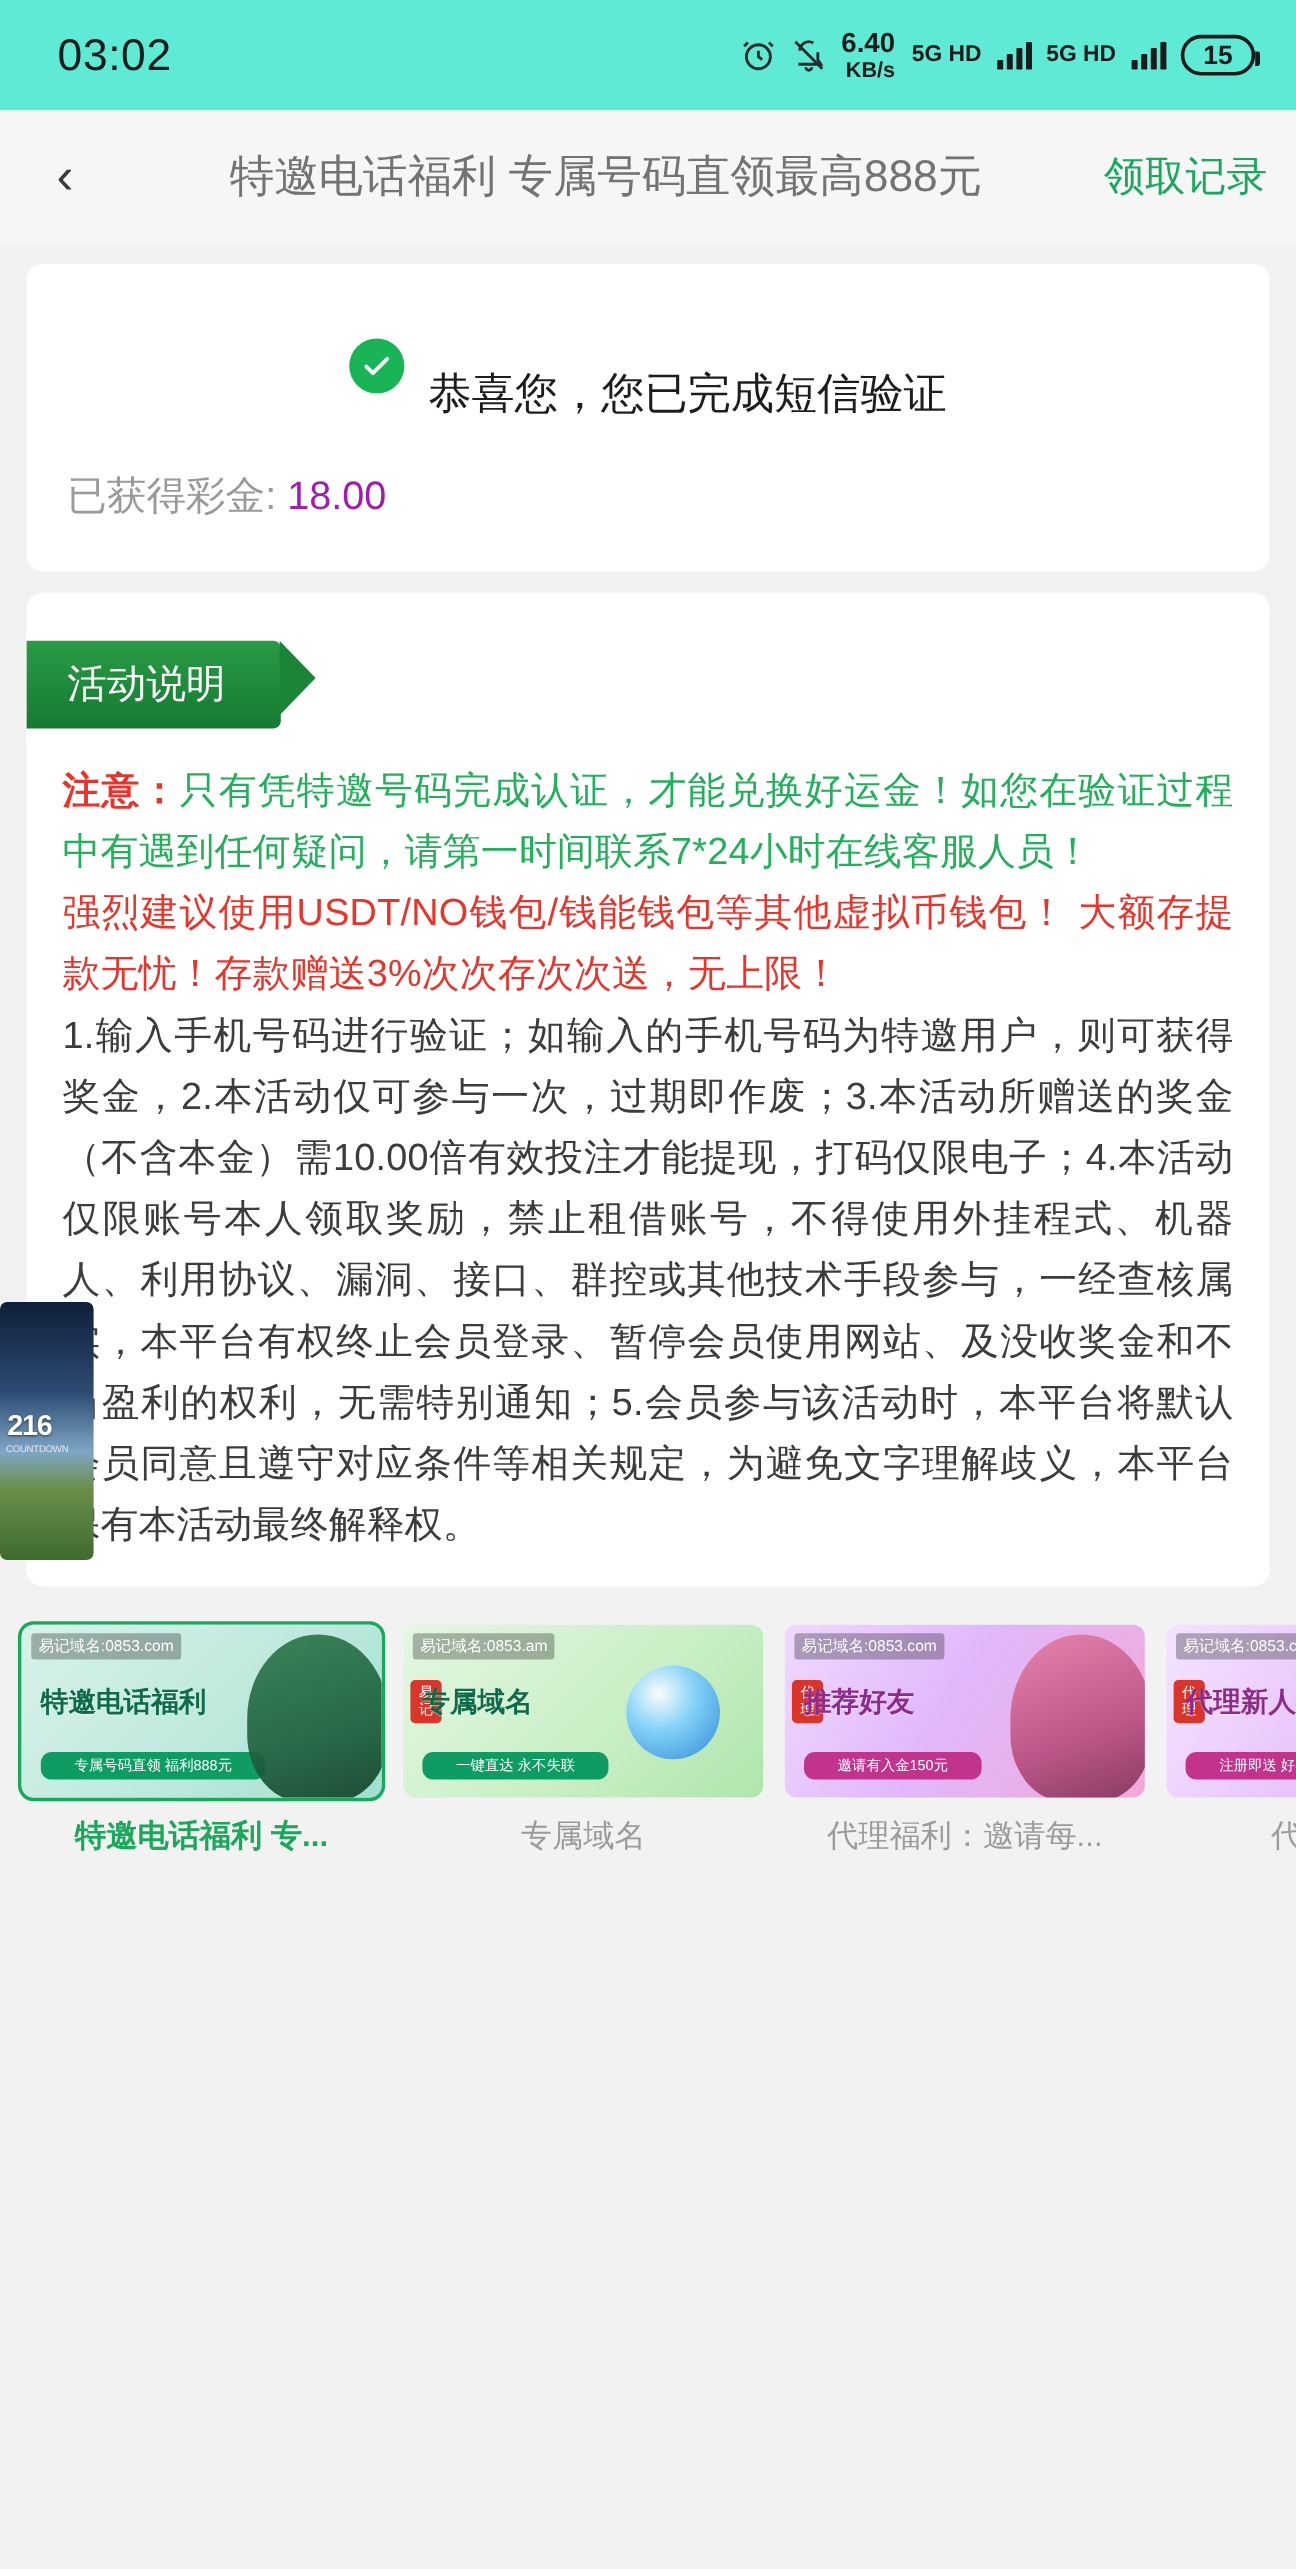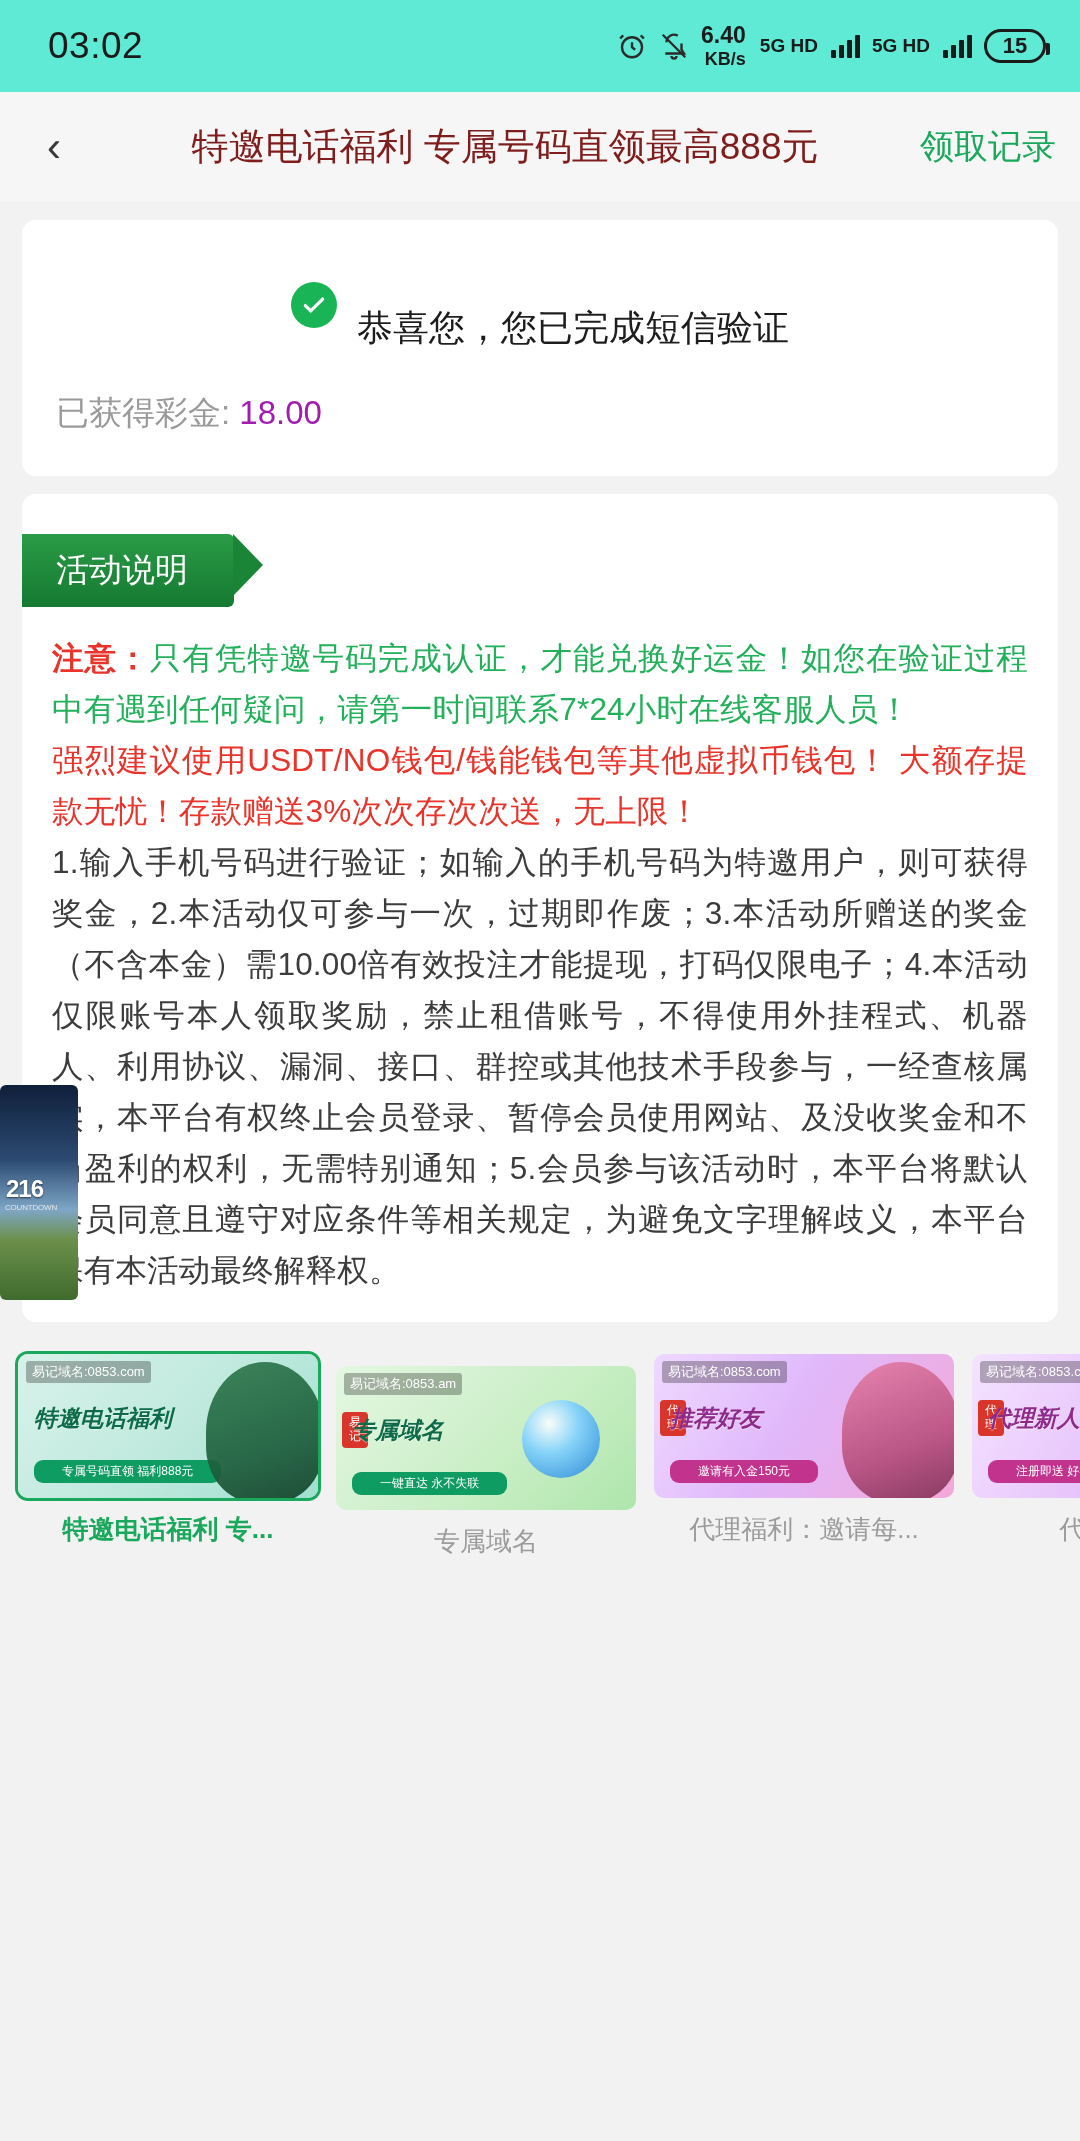--- a/index.html
+++ b/index.html
@@ -84,21 +84,21 @@
     display: flex; align-items: center; justify-content: center;
     color: #3a3a3a;
     font-size: 42px;
     line-height: 1;
     flex: 0 0 auto;
   }
   .header-title {
     flex: 1 1 auto;
     text-align: center;
     font-size: 37px;
-    color: #7f1d1d;
+    color: #737373;
     line-height: 1.22;
     font-weight: 500;
     padding: 0 10px;
   }
   .header-action {
     flex: 0 0 auto;
     font-size: 34px;
     color: #1aa85c;
     padding-right: 6px;
     white-space: nowrap;
@@ -190,32 +190,31 @@
     display: block;
   }
   .t-domain {
     position: absolute; left: 8px; top: 7px;
     font-size: 13px; color: #ffffff;
     background: rgba(0,0,0,0.28);
     padding: 2px 6px; border-radius: 3px;
     white-space: nowrap;
   }
   .t1 { background: linear-gradient(135deg,#d8f2ea 0%, #bfe9dd 55%, #9fe0cf 100%); }
-  .t2 { background: linear-gradient(135deg,#e4f7e2 0%, #c8eec4 60%, #aee6ab 100%); margin-top: 12px; }
+  .t2 { background: linear-gradient(135deg,#e4f7e2 0%, #c8eec4 60%, #aee6ab 100%); }
   .t3 { background: linear-gradient(120deg,#efd9ff 0%, #e0b8fb 45%, #f2a8d8 100%); }
   .t4 { background: linear-gradient(120deg,#f4e3ff 0%, #e7c3fb 50%, #dba6f5 100%); }
   .t-title {
     position: absolute;
     left: 16px; top: 50px;
     color: #0e6b4a;
     font-size: 23px;
     font-weight: 700;
     line-height: 1.25;
     text-shadow: 0 1px 1px rgba(255,255,255,0.5);
-    font-style: italic;
   }
   .t-title.pink { color: #8e2a8a; }
   .t-sub {
     position: absolute;
     left: 16px; top: 106px;
     font-size: 12px;
     color: #ffffff;
     background: #0e9c63;
     padding: 3px 28px;
     border-radius: 9px;

